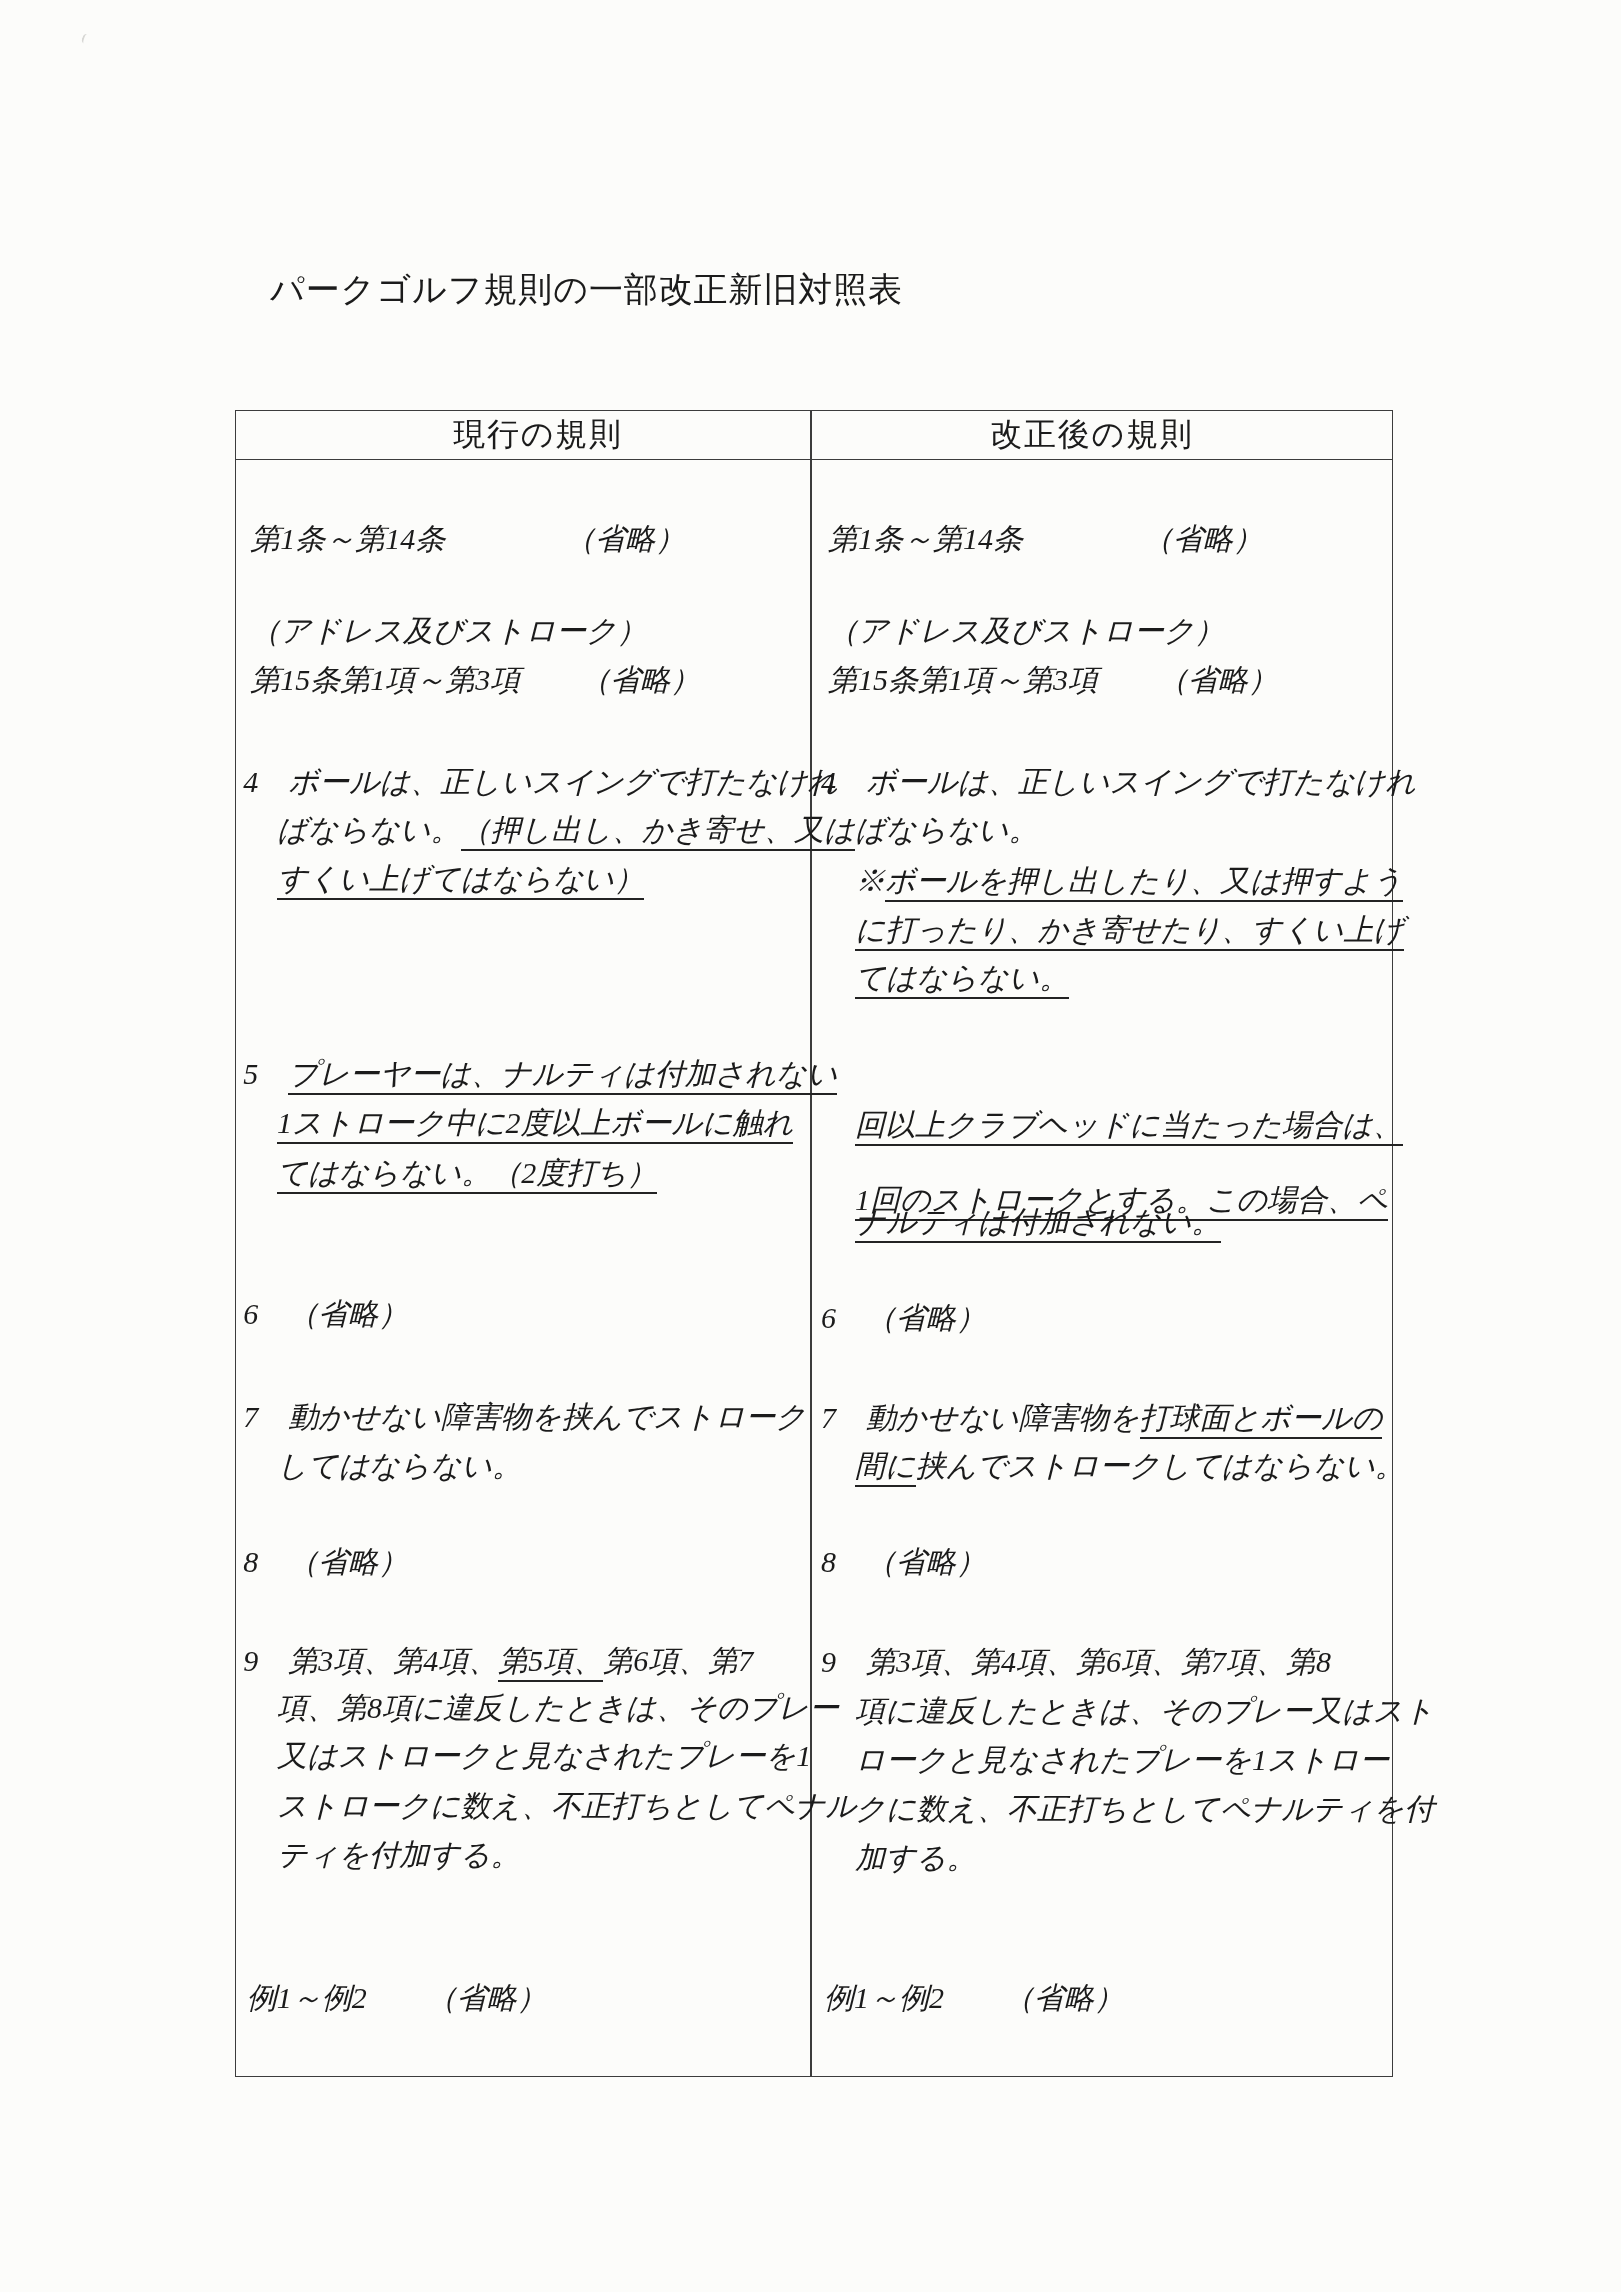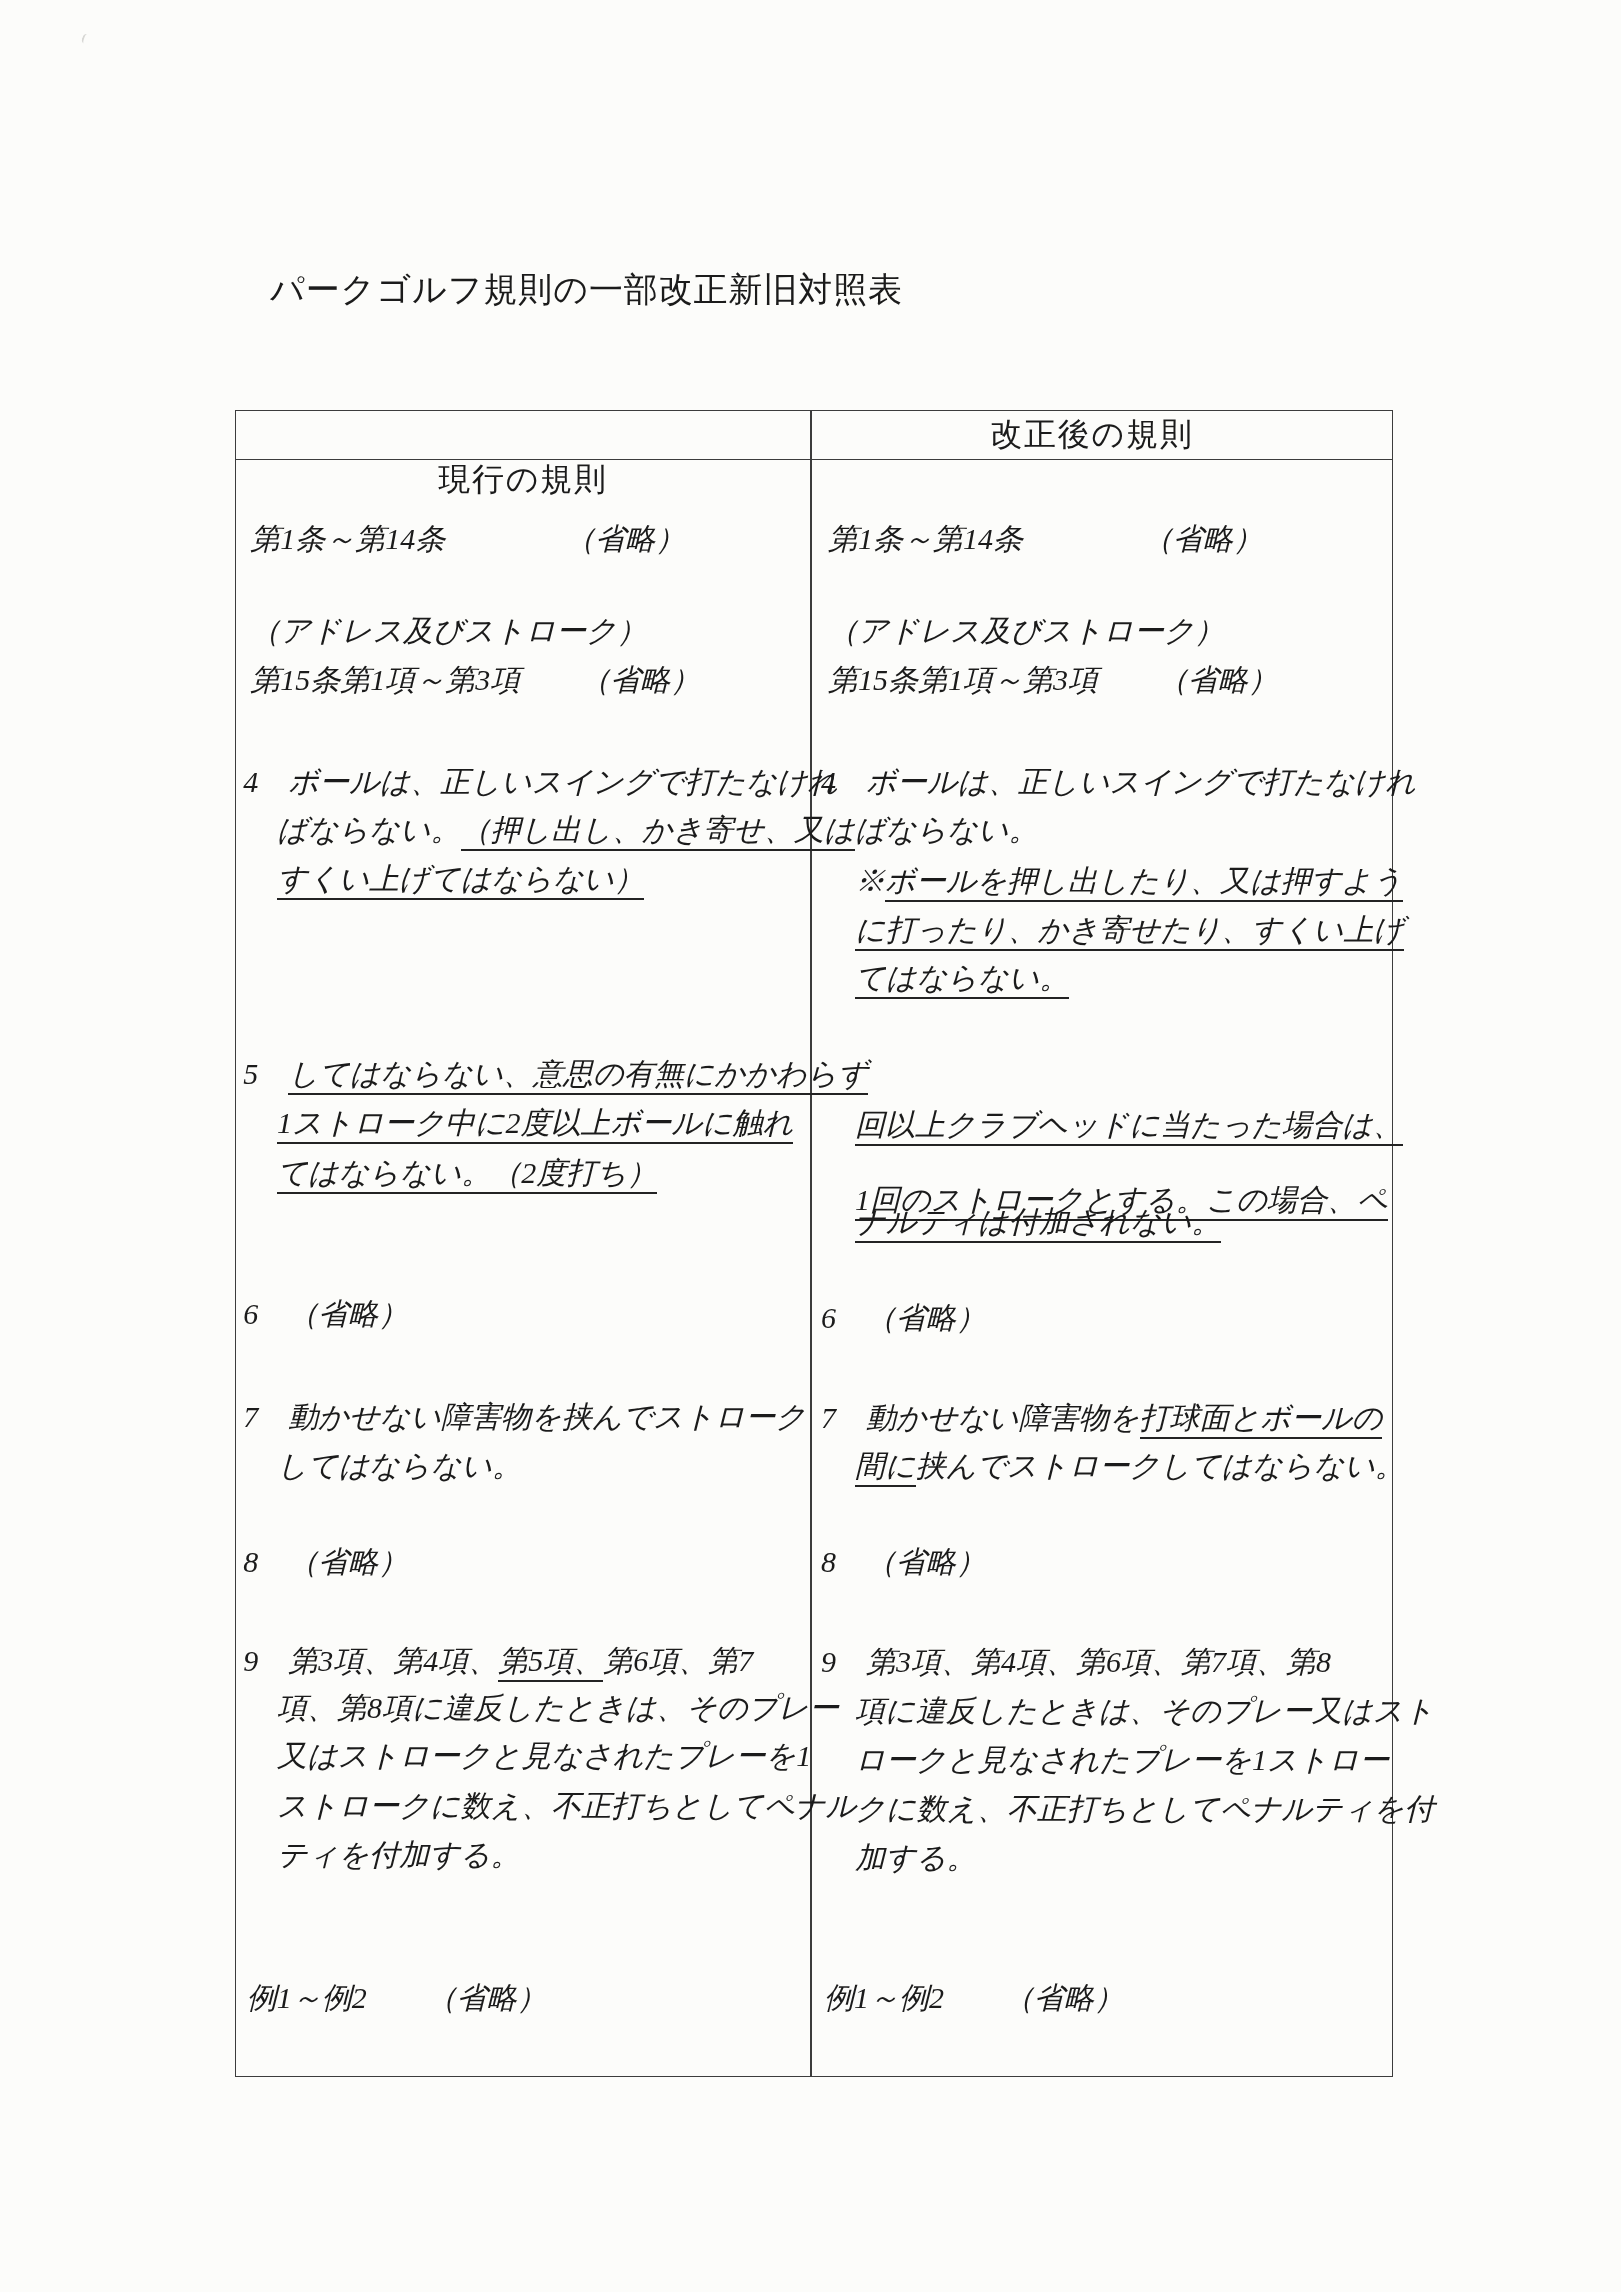--- a/index.html
+++ b/index.html
@@ -12,21 +12,21 @@
     border-left:2.7px solid #b9b9b6;border-radius:50%;transform:rotate(18deg);opacity:.55;}
   .title{position:absolute;left:270px;top:268px;font-size:34px;line-height:43px;
     letter-spacing:0.9px;white-space:nowrap;}
   .cmp-table{position:absolute;left:235px;top:410px;width:1158px;height:1667px;
     border:1.8px solid #3c3c3c;box-sizing:border-box;}
   .vdiv{position:absolute;left:574px;top:0;bottom:0;width:1.8px;background:#3c3c3c;}
   .thead{position:absolute;left:0;top:0;width:100%;height:48px;
     border-bottom:1.8px solid #3c3c3c;}
   .th{position:absolute;top:0;height:48px;display:flex;align-items:center;
     justify-content:center;font-size:32px;letter-spacing:1.8px;white-space:nowrap;}
-  .th-left{left:0;width:574px;margin-top:45px;}
+  .th-left{left:15px;width:574px;}
   .th-right{left:556px;right:0;}
   .line{position:absolute;font-size:30px;line-height:39px;white-space:nowrap;font-style:italic;}
   .u{border-bottom:2.7px solid #232323;padding-bottom:3px;}
   
   .lm{left:7.2px}.li{left:14.3px}.lc{left:41px}.le{left:10.7px}
   .rm{left:585px}.ri{left:592px}.rc{left:619px}.re{left:588px}
 </style>
 </head>
 <body>
 
@@ -43,21 +43,21 @@
       <div class="th th-left">現行の規則</div>
       <div class="th th-right">改正後の規則</div>
     </div>
 
     <div class="line li" style="top:108px"><span>第1条～第14条　　　　（省略）</span></div>
     <div class="line li" style="top:200px"><span>（アドレス及びストローク）</span></div>
     <div class="line li" style="top:249px"><span>第15条第1項～第3項　　（省略）</span></div>
     <div class="line lm" style="top:351px"><span>4　ボールは、正しいスイングで打たなけれ</span></div>
     <div class="line lc" style="top:399px"><span>ばならない。</span><span class="u">（押し出し、かき寄せ、又は</span></div>
     <div class="line lc" style="top:448px"><span class="u">すくい上げてはならない）</span></div>
-    <div class="line lm" style="top:643px"><span>5　</span><span class="u">してはならない、意思の有無にかかわらず</span></div>
+    <div class="line lm" style="top:643px"><span>5　</span><span class="u">プレーヤーは、ナルティは付加されない</span></div>
     <div class="line lc" style="top:692px"><span class="u">1ストローク中に2度以上ボールに触れ</span></div>
     <div class="line lc" style="top:742px"><span class="u">てはならない。（2度打ち）</span></div>
     <div class="line lm" style="top:883px"><span>6　（省略）</span></div>
     <div class="line lm" style="top:986px"><span>7　動かせない障害物を挟んでストローク</span></div>
     <div class="line lc" style="top:1035px"><span>してはならない。</span></div>
     <div class="line lm" style="top:1131px"><span>8　（省略）</span></div>
     <div class="line lm" style="top:1230px"><span>9　第3項、第4項、</span><span class="u">第5項、</span><span>第6項、第7</span></div>
     <div class="line lc" style="top:1277px"><span>項、第8項に違反したときは、そのプレー</span></div>
     <div class="line lc" style="top:1325px"><span>又はストロークと見なされたプレーを1</span></div>
     <div class="line lc" style="top:1375px"><span>ストロークに数え、不正打ちとしてペナル</span></div>

